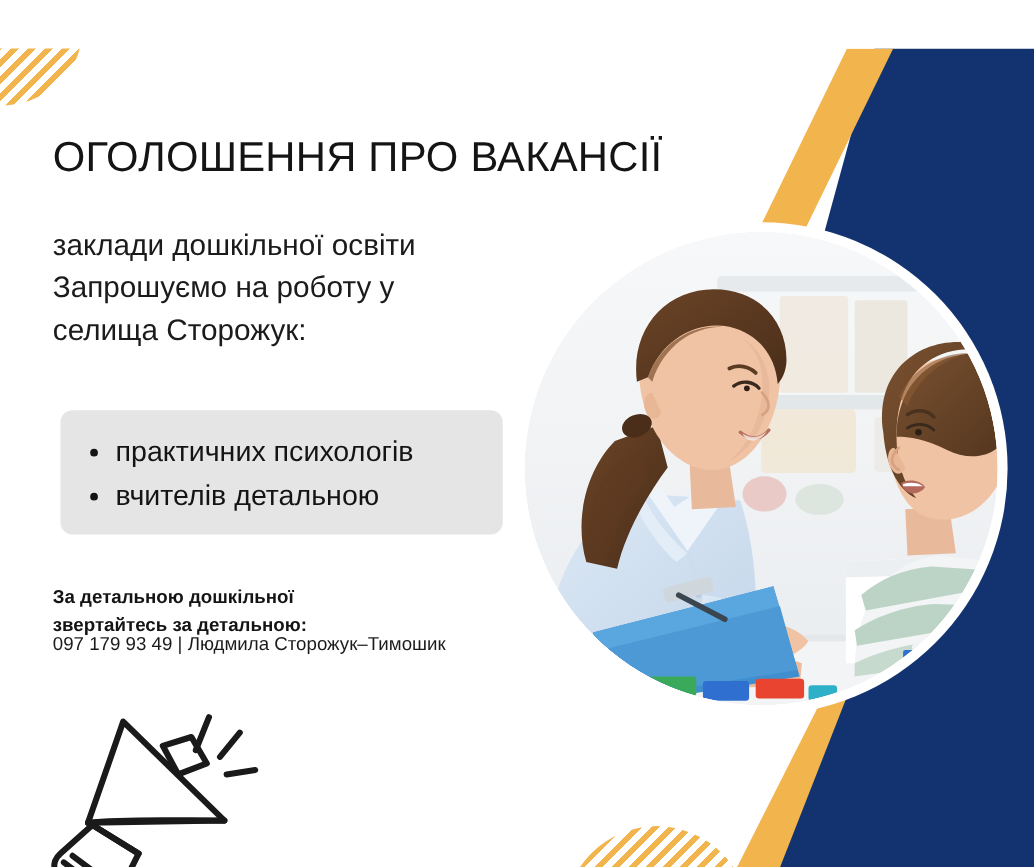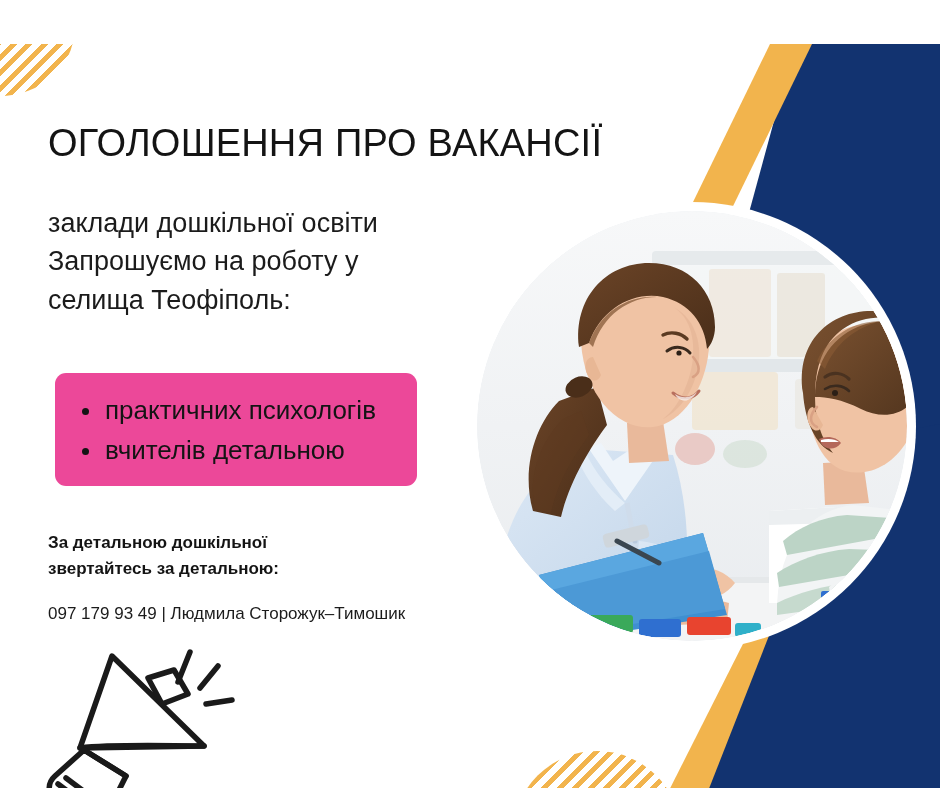--- a/index.html
+++ b/index.html
@@ -97,23 +97,23 @@
     font-weight: 400;
     line-height: 1.42;
     color: #1b1b1b;
   }
   #intro div { white-space: nowrap; }
 
   #roles-box {
     position: absolute;
     left: 55px;
     top: 329px;
-    width: 362px;
+    width: 402px;
     height: 113px;
-    background: #ec4899;
+    background: #e5e5e5;
     border-radius: 11px;
     box-sizing: border-box;
     padding: 18px 0 0 24px;
   }
   .role-item {
     position: relative;
     font-size: 26px;
     line-height: 1.53;
     color: #141414;
     padding-left: 26px;
@@ -138,21 +138,21 @@
     font-size: 17px;
     font-weight: bold;
     line-height: 1.55;
     color: #141414;
   }
   #contact-label div { white-space: nowrap; }
 
   #contact-phone {
     position: absolute;
     left: 48px;
-    top: 560px;
+    top: 532px;
     font-size: 17px;
     font-weight: 400;
     color: #1b1b1b;
     white-space: nowrap;
   }
 
   
   #megaphone {
     position: absolute;
     left: 22px;
@@ -329,21 +329,21 @@
         </g>
       </svg>
     </div>
   </div>
 
   <div id="headline">ОГОЛОШЕННЯ ПРО ВАКАНСІЇ</div>
 
   <div id="intro">
     <div>заклади дошкільної освіти</div>
     <div>Запрошуємо на роботу у</div>
-    <div>селища Теофіполь:</div>
+    <div>селища Сторожук:</div>
   </div>
 
   <div id="roles-box">
     <div class="role-item">практичних психологів</div>
     <div class="role-item">вчителів детальною</div>
   </div>
 
   <div id="contact-label">
     <div>За детальною дошкільної</div>
     <div>звертайтесь за детальною:</div>

